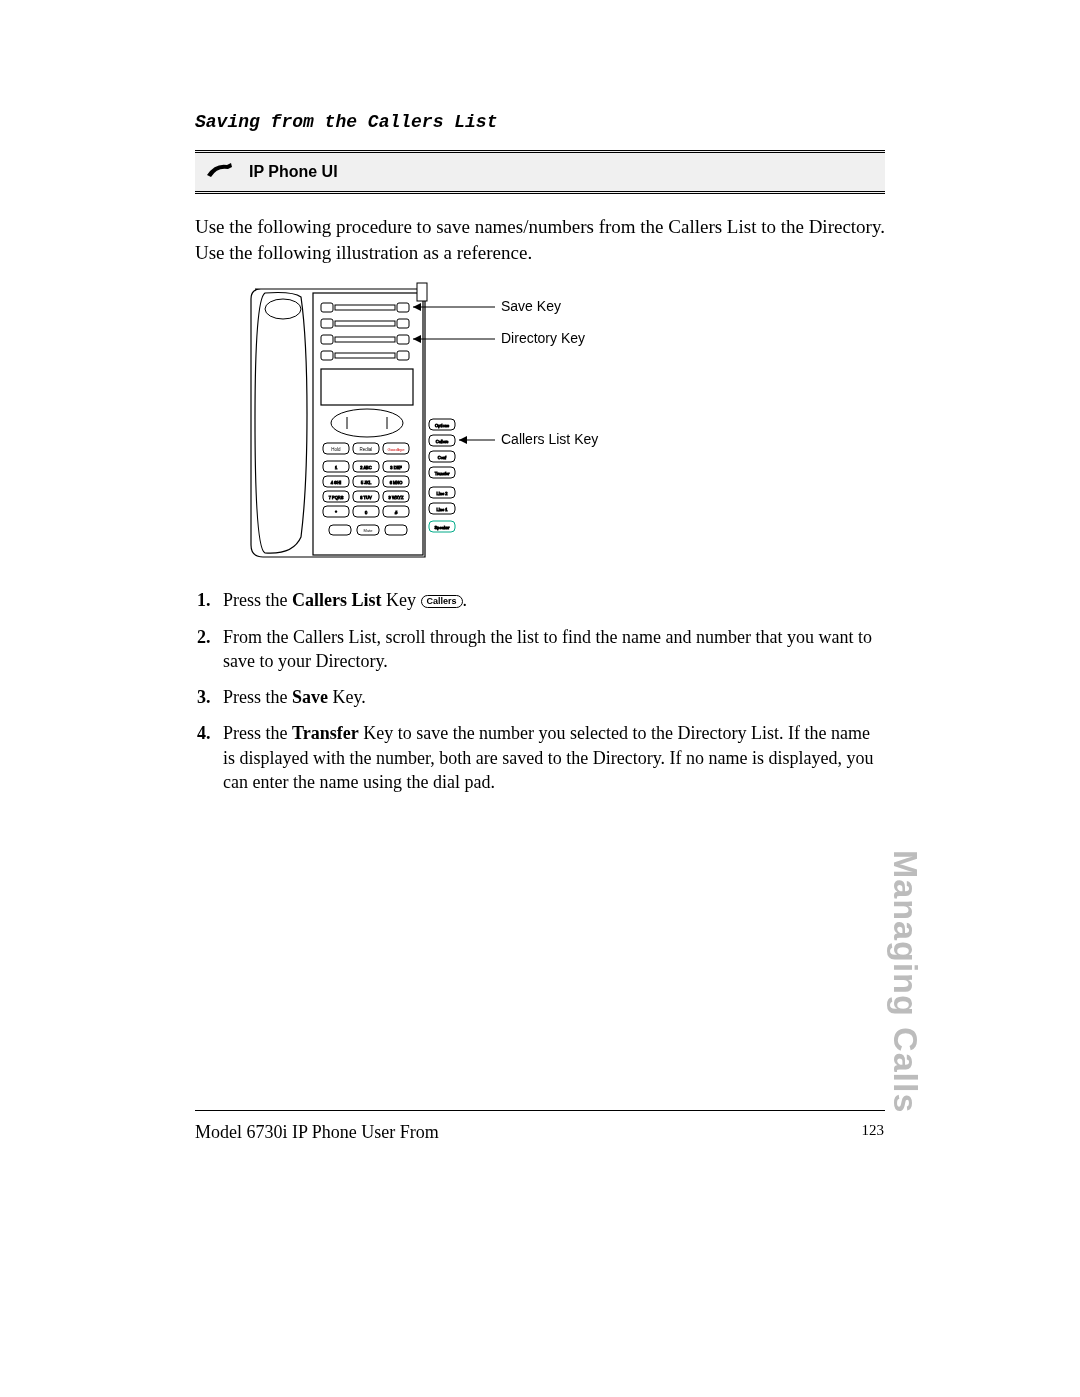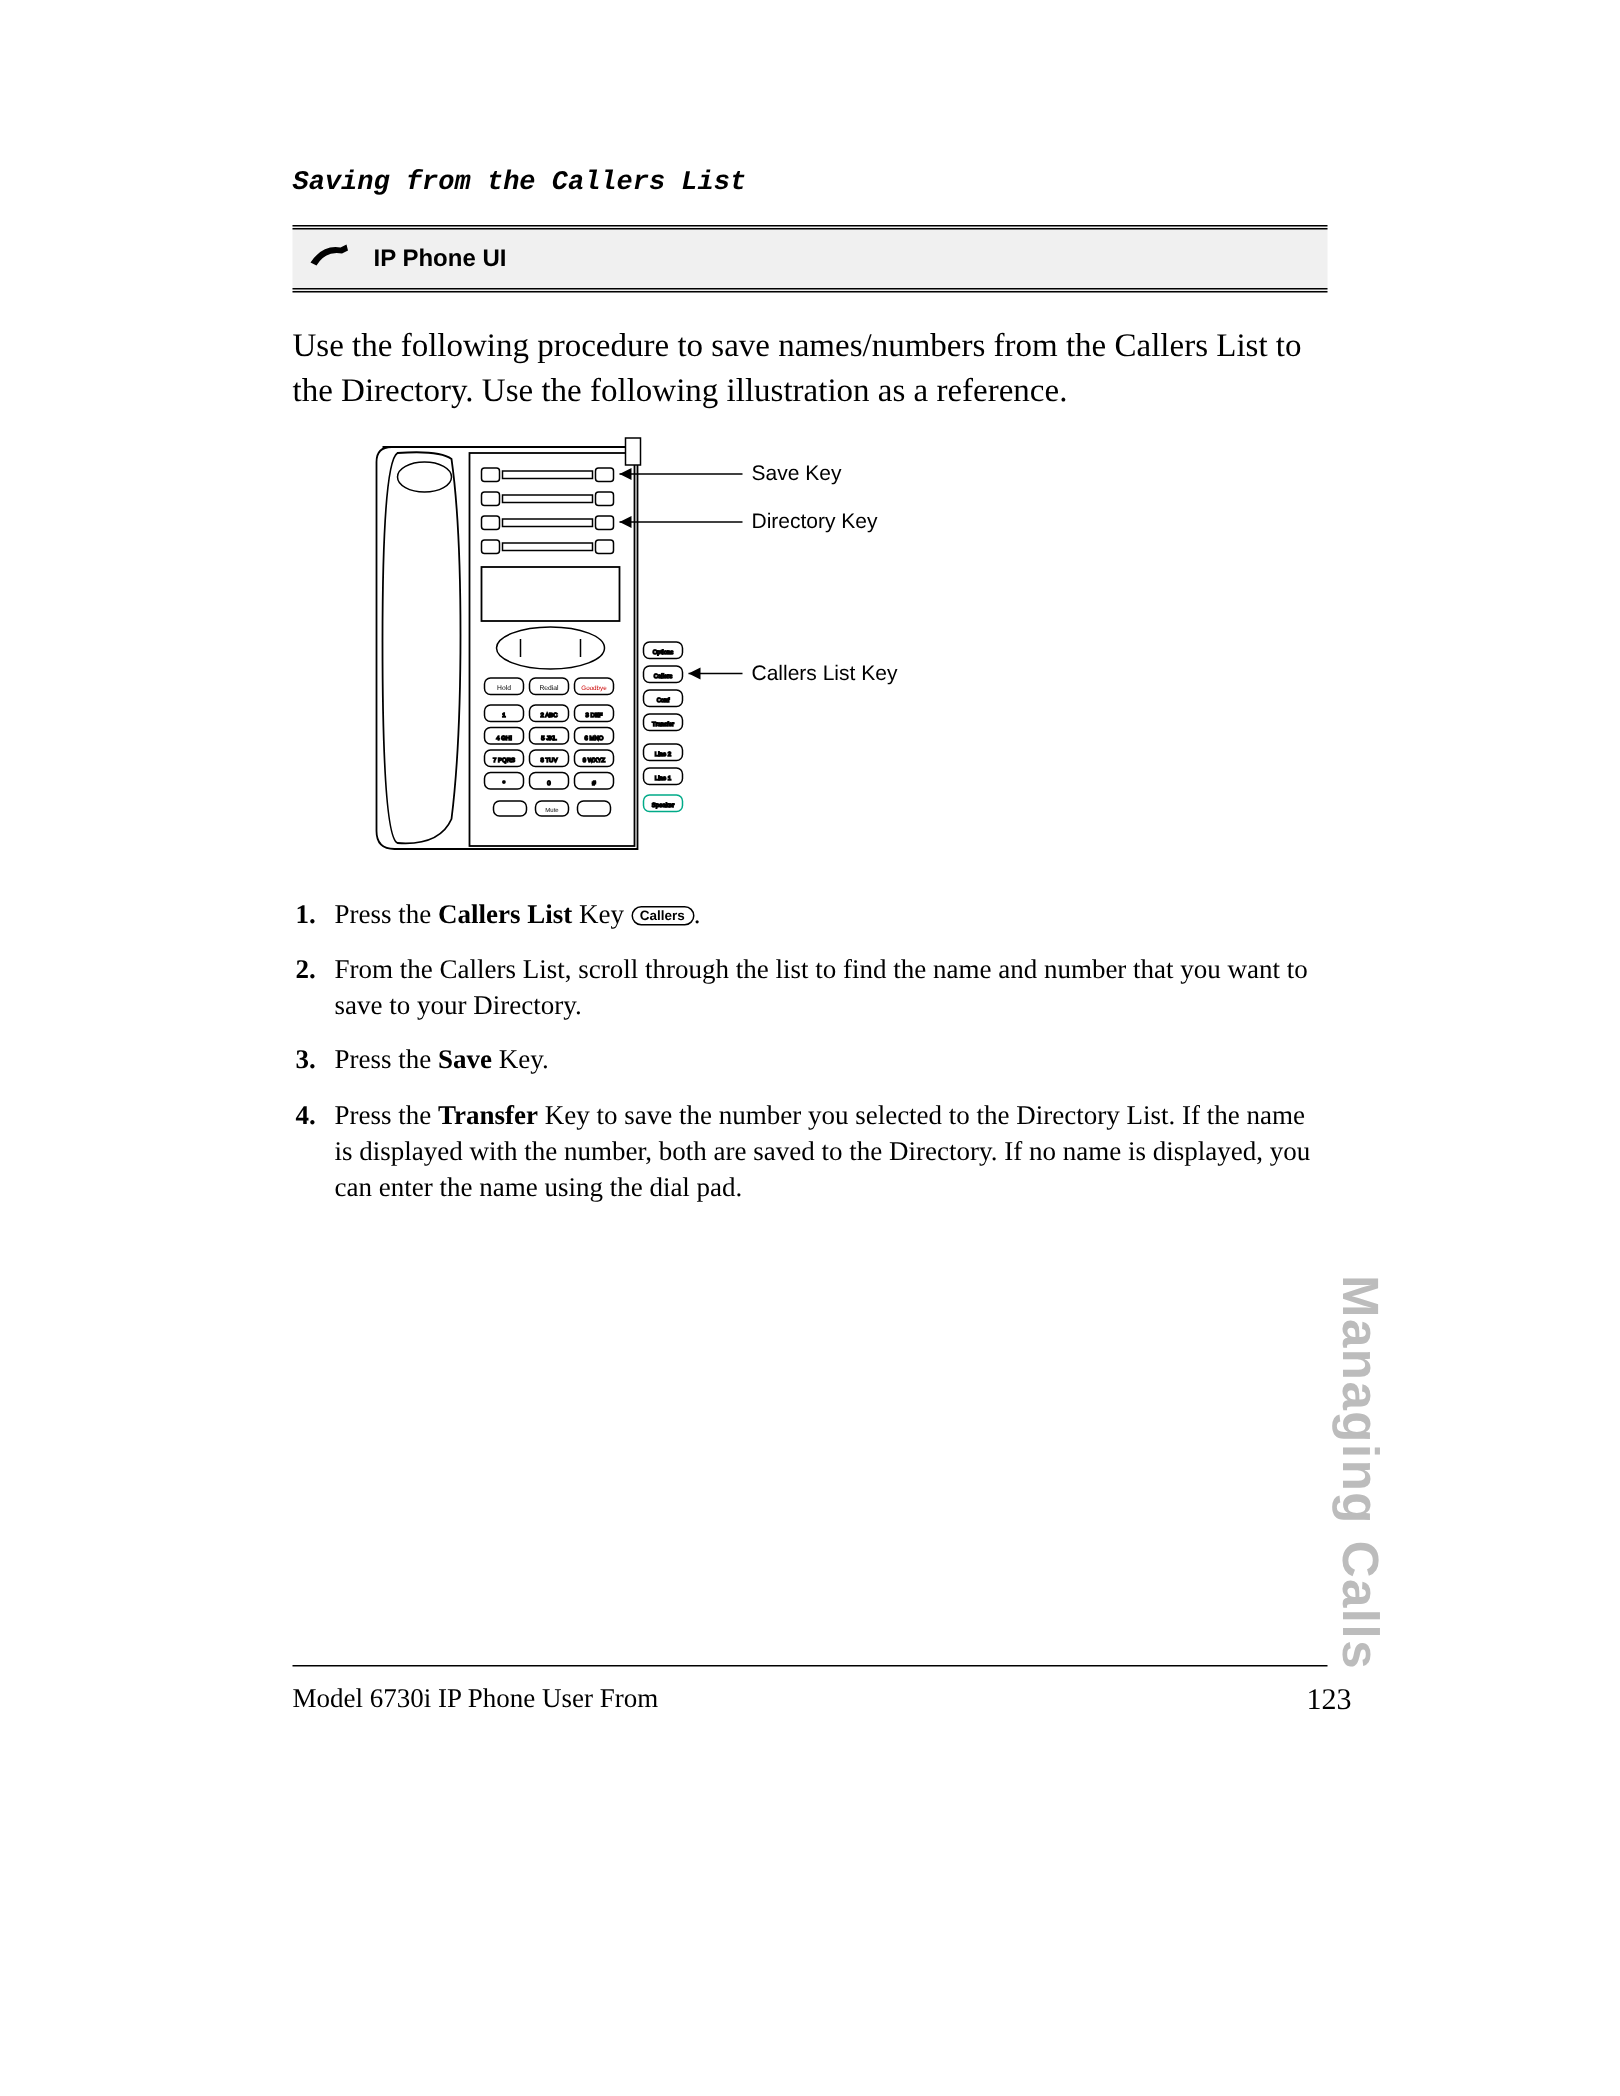--- a/index.html
+++ b/index.html
@@ -33,21 +33,21 @@
     align-items: center;
     gap: 14px;
     margin-bottom: 20px;
   }
   .callout-box .label {
     font-family: Arial, Helvetica, sans-serif;
     font-weight: bold;
     font-size: 16px;
   }
   .intro {
-    font-size: 22px;
+    font-size: 19px;
     line-height: 1.35;
     margin-bottom: 14px;
   }
   .phone-figure {
     width: 100%;
     display: flex;
     margin-bottom: 24px;
   }
   .steps {
     padding-left: 2px;
@@ -87,23 +87,23 @@
     border-top: 1px solid #000;
   }
   .footer-left {
     position: absolute;
     left: 195px;
     top: 1122px;
     font-size: 18px;
   }
   .footer-right {
     position: absolute;
-    right: 179px;
+    right: 196px;
     top: 1122px;
-    font-size: 20px;
+    font-size: 15px;
   }
   .side-tab {
     position: absolute;
     right: 155px;
     top: 850px;
     font-family: Arial, Helvetica, sans-serif;
     font-weight: bold;
     font-size: 34px;
     color: #bcbcbc;
     writing-mode: vertical-rl;

